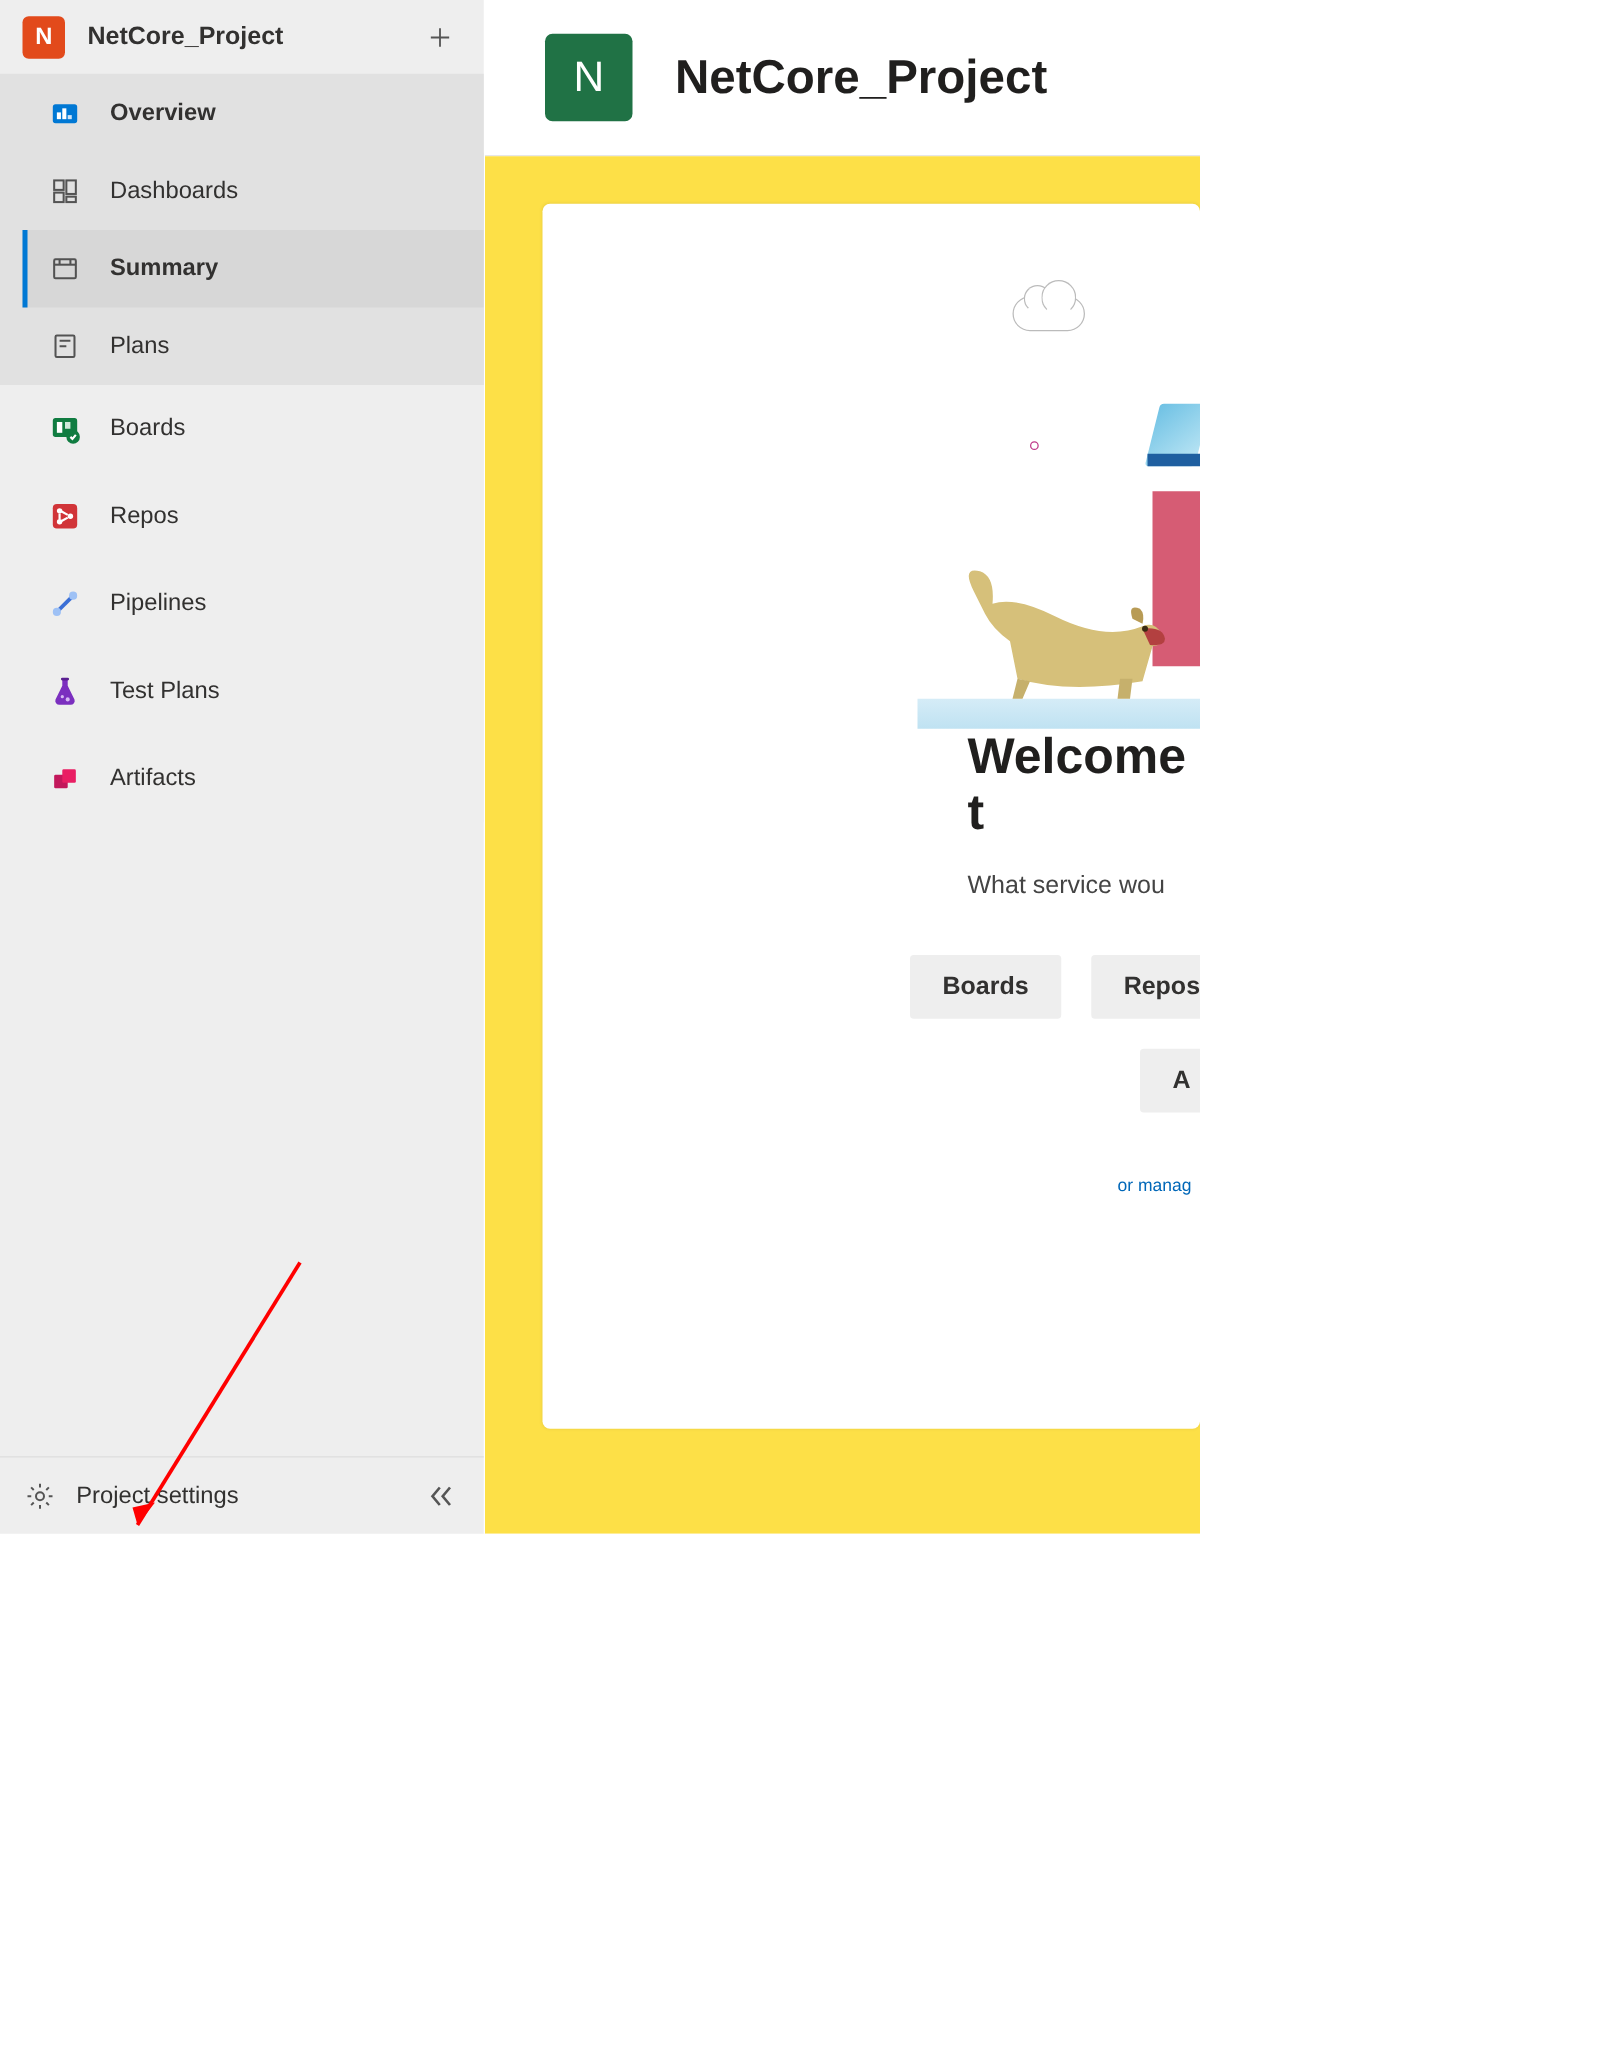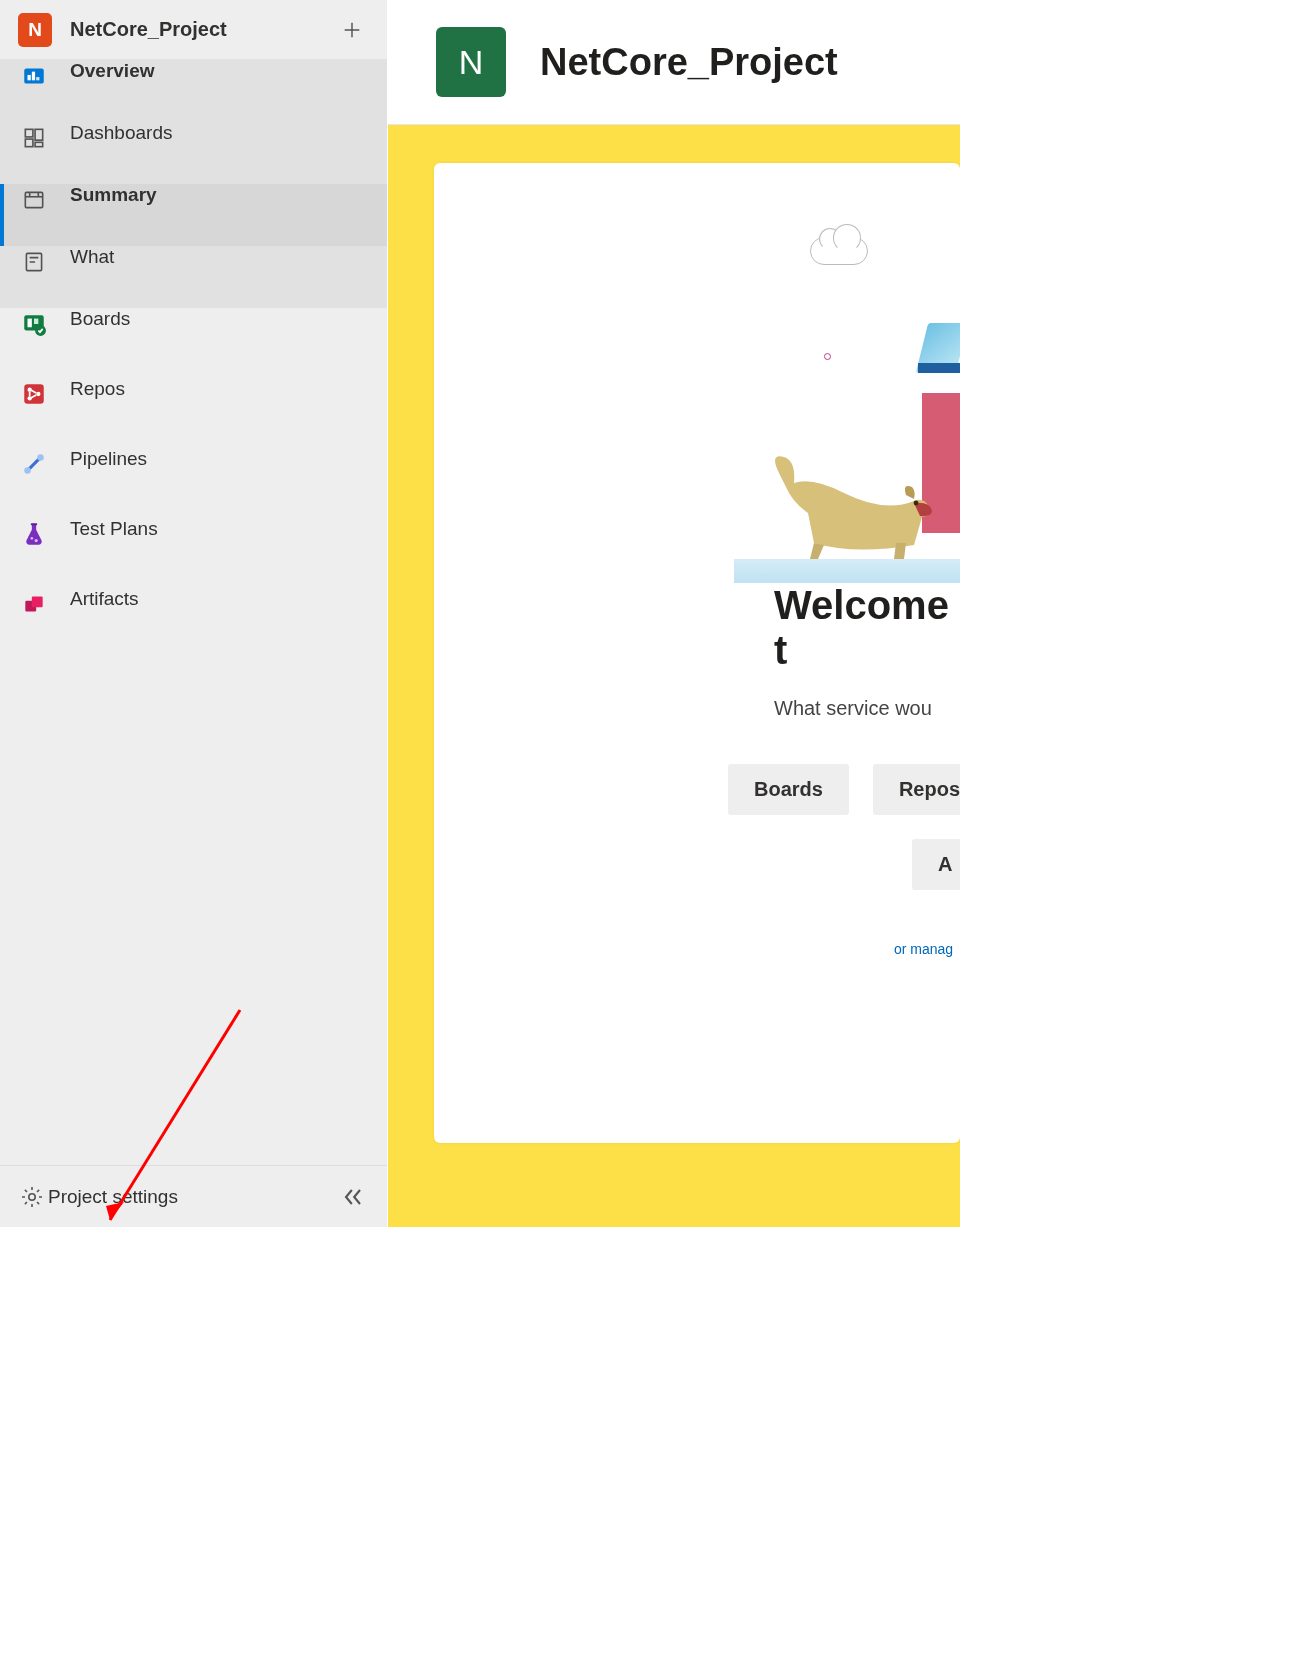--- a/index.html
+++ b/index.html
@@ -44,25 +44,27 @@
     cursor: pointer;
     color: #555;
   }
   .plus-btn svg { width: 22px; height: 22px; }
 
   .nav { display: flex; flex-direction: column; }
   .nav-group { background: #e1e1e1; }
   .nav-item {
     height: 62px;
     display: flex;
+    align-items: center;
     padding: 0 18px;
     gap: 20px;
     cursor: pointer;
     font-size: 19px;
     color: #323130;
+    margin-left: 18px;
   }
   .nav-item.group-head { font-weight: 600; }
   .nav-item.sub { padding-left: 18px; background: #e1e1e1; font-weight: 400; color: #323130; }
   .nav-item.sub .nav-icon { opacity: .9; }
   .nav-item.selected {
     background: #d7d7d7;
     font-weight: 600;
     position: relative;
   }
   .nav-item.selected::before {
@@ -82,21 +84,21 @@
   .nav-main .nav-item { background: #eeeeee; height: 70px; font-weight: 400; }
 
   .spacer { flex: 1; }
 
   .footer-bar {
     border-top: 1px solid #ddd;
     height: 62px;
     display: flex;
     align-items: center;
     padding: 0 20px;
-    gap: 4px;
+    gap: 17px;
     font-size: 19px;
     color: #323130;
     cursor: pointer;
   }
   .footer-bar .gear { width: 24px; height: 24px; display:flex; align-items:center; justify-content:center; }
   .footer-bar .chev { width: 28px; height: 28px; display:flex; align-items:center; justify-content:center; color:#555; }
 
   
   .main {
     flex: 1;
@@ -272,21 +274,21 @@
           </span>
           <span class="nav-label">Summary</span>
         </div>
         <div class="nav-item sub">
           <span class="nav-icon">
             <svg viewBox="0 0 24 24">
                 <rect x="5" y="4" width="14" height="16" rx="1" fill="none" stroke="#444" stroke-width="1.5"></rect>
                 <path d="M8 8h8M8 12h5" stroke="#444" stroke-width="1.5"></path>
               </svg>
           </span>
-          <span class="nav-label">What</span>
+          <span class="nav-label">Plans</span>
         </div>
       </div>
 
       <div class="nav-main">
         <div class="nav-item">
           <span class="nav-icon">
             <svg viewBox="0 0 24 24">
                 <rect x="3" y="4" width="18" height="14" rx="2" fill="#107c41"></rect>
                 <rect x="6" y="7" width="4" height="8" fill="#fff"></rect>
                 <rect x="12" y="7" width="4" height="5" fill="#cfe9da"></rect>

